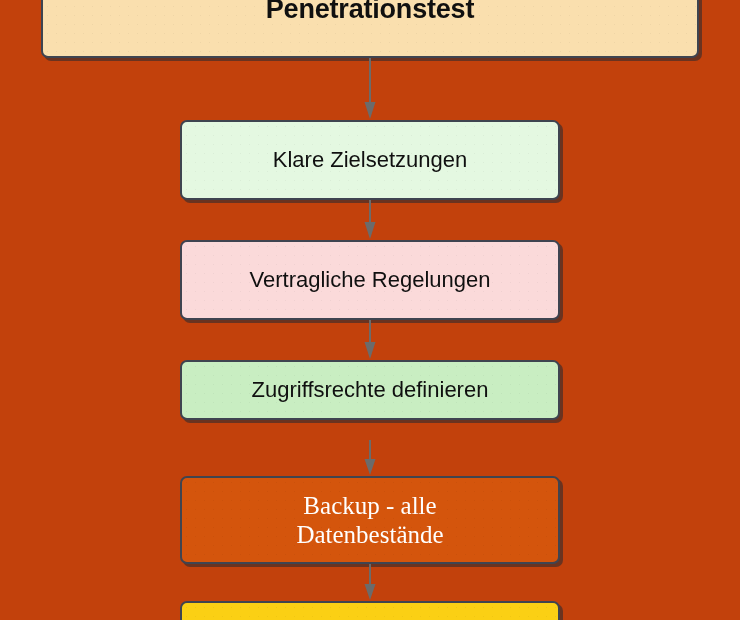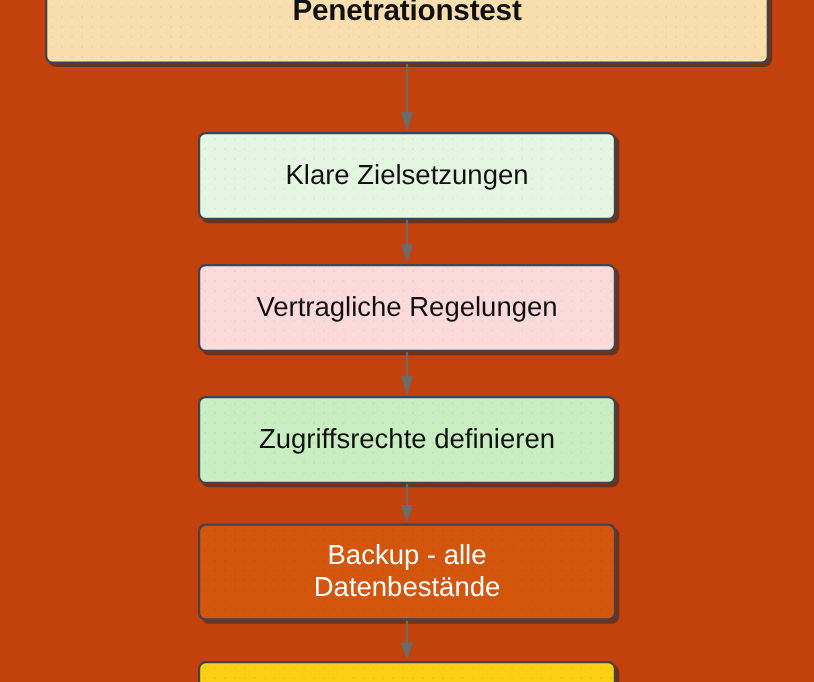--- a/index.html
+++ b/index.html
@@ -76,46 +76,47 @@
     top: 240px;
     width: 380px;
     height: 80px;
     background-color: #fbdada;
   }
 
   #node-zugriff {
     left: 180px;
     top: 360px;
     width: 380px;
-    height: 80px;
+    height: 60px;
     background-color: #c9eec2;
   }
 
   #node-backup {
     left: 180px;
     top: 476px;
     width: 380px;
     height: 88px;
     background-color: #d4550c;
     color: #ffffff;
+    font-family: Liberation Serif, serif;
   }
   #node-backup .label {
     font-size: 25px;
   }
 
   #node-yellow {
     left: 180px;
     top: 601px;
     width: 380px;
     height: 80px;       
     background-color: #fbd014;
   }
 
   .node .label {
-    font-size: 25px;
+    font-size: 22px;
   }
   #node-title .label { font-size: 27px; }
 
   
   .arrow {
     position: absolute;
     left: 363px;
     width: 14px;
     pointer-events: none;
   }

